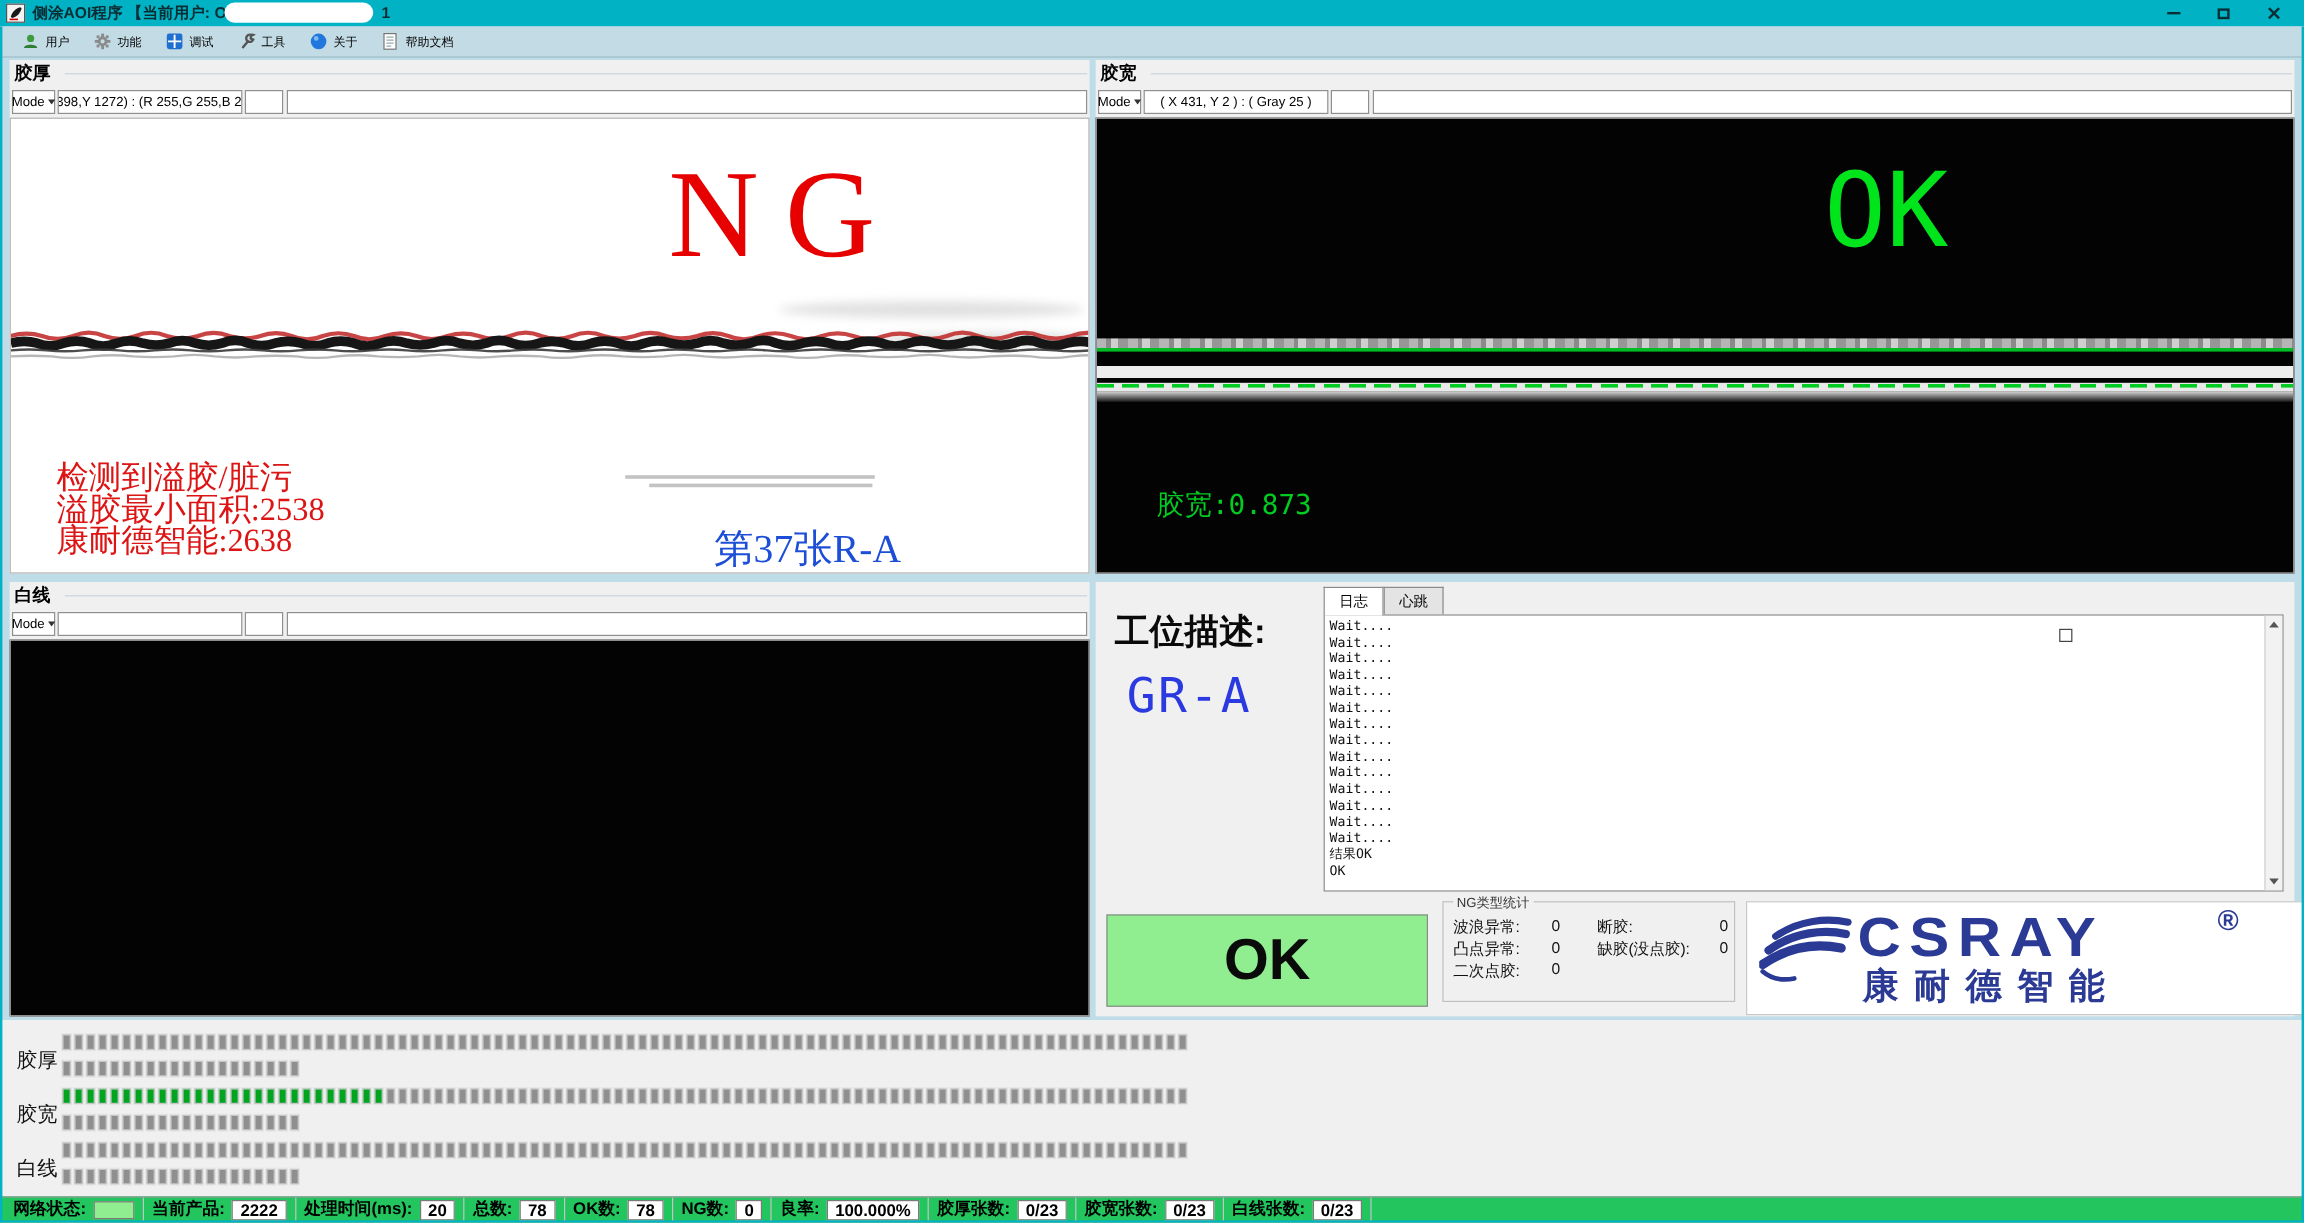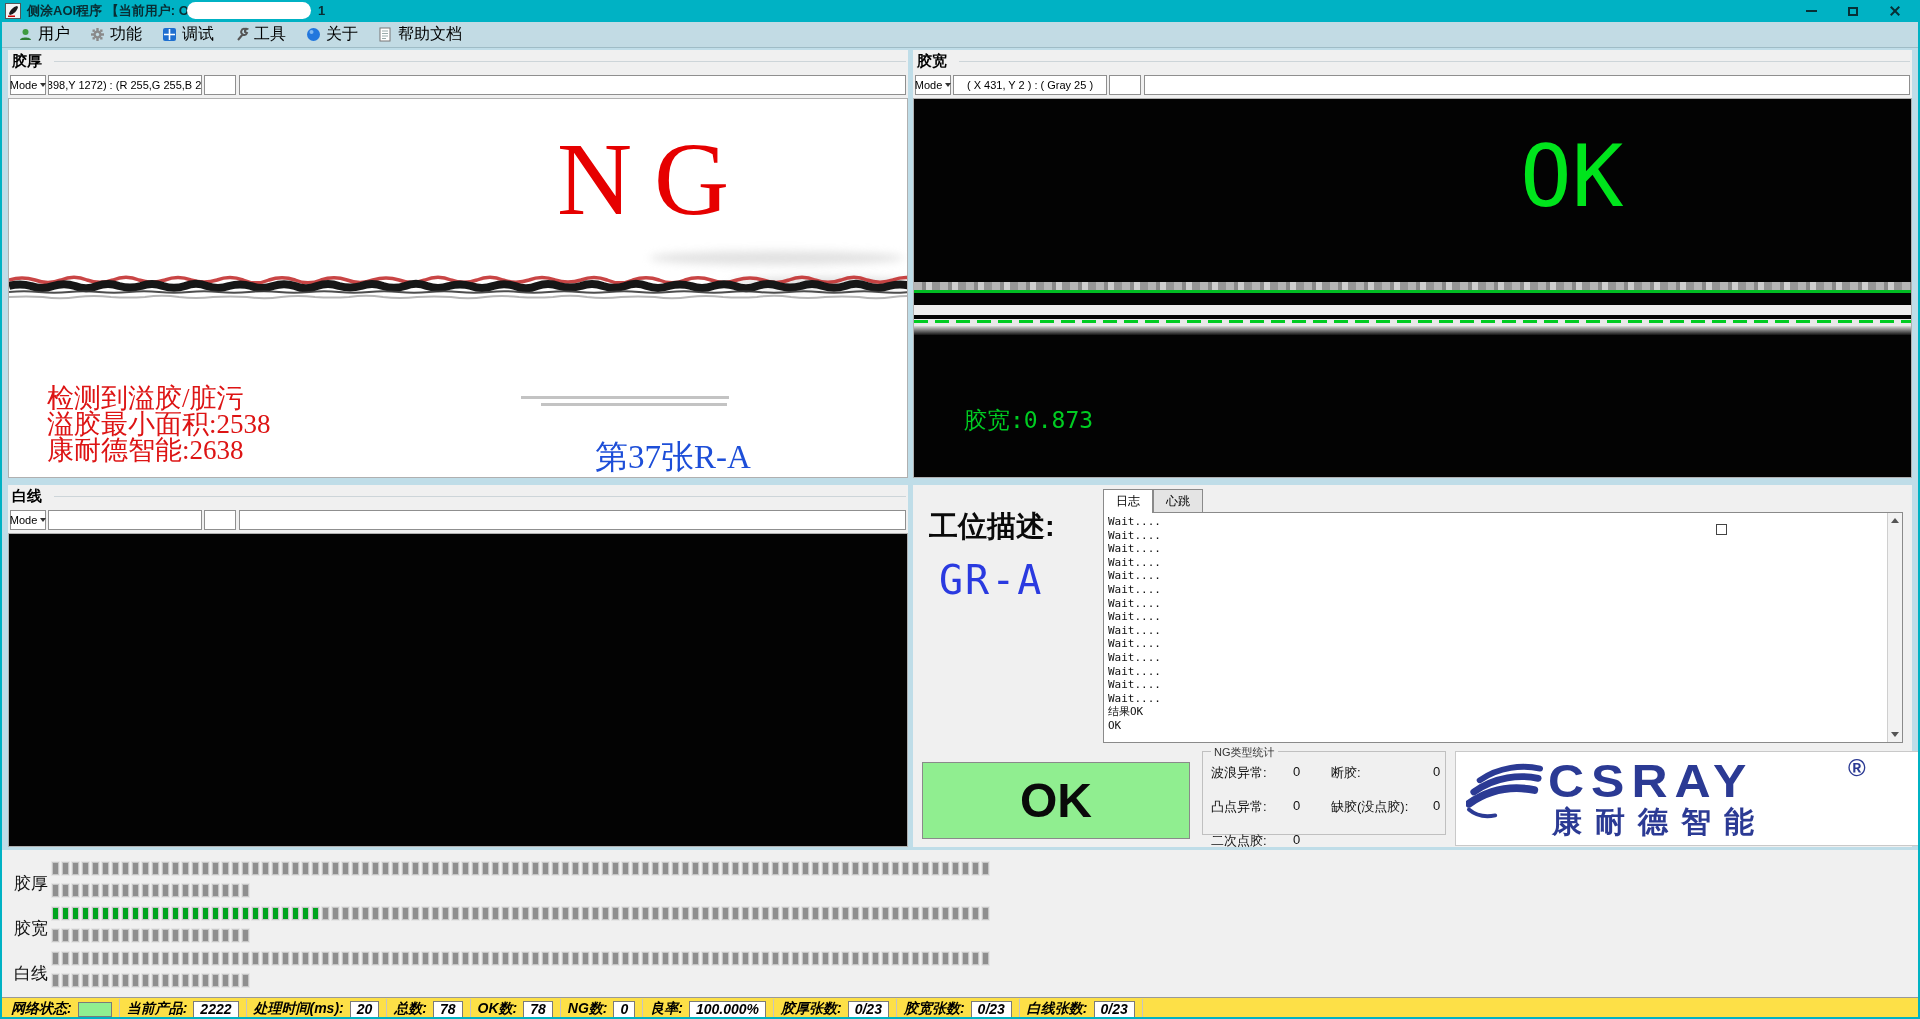--- a/index.html
+++ b/index.html
@@ -23,21 +23,21 @@
   .glyph-min{width:11px;height:2px;background:#073036;}
   .glyph-max{width:10px;height:9px;border:2px solid #073036;}
   .glyph-close{position:relative;width:12px;height:12px;}
   .glyph-close:before,.glyph-close:after{content:"";position:absolute;left:5px;top:0;width:2px;height:12px;background:#073036;}
   .glyph-close:before{transform:rotate(45deg);}
   .glyph-close:after{transform:rotate(-45deg);}
 
   
   .menubar{left:0;top:22px;width:1920px;height:26px;background:#c2dbe4;border-bottom:1px solid #9fbcc6;
     display:flex;align-items:center;padding-left:8px;}
-  .menu-item{display:flex;align-items:center;gap:5px;padding:4px 10px;height:24px;font-size:16px;cursor:pointer;}
+  .menu-item{display:flex;align-items:center;gap:5px;padding:4px 10px;height:24px;font-size:10px;cursor:pointer;}
   .menu-item svg{display:block;}
 
   
   .panel{background:#f0f0f0;}
   .p-title{position:absolute;left:4px;top:2px;font-size:15px;font-weight:bold;color:#000;}
   .p-divider{position:absolute;top:11px;height:1px;background:#cdd5d9;right:2px;}
   .p-toolbar{position:absolute;left:0;top:24px;right:0;height:22px;}
   .mode-btn{position:absolute;left:2px;top:1px;width:36px;height:20px;background:#fff;border:1px solid #8f8f8f;
     display:flex;align-items:center;justify-content:center;gap:3px;font-size:11px;cursor:pointer;}
   .caret{width:0;height:0;border-left:3.5px solid transparent;border-right:3.5px solid transparent;border-top:4px solid #333;}
@@ -100,39 +100,39 @@
   .sb-btn{position:absolute;left:0;width:14px;height:15px;display:flex;align-items:center;justify-content:center;cursor:pointer;}
   .sb-up{top:0;}
   .sb-down{bottom:0;}
   .tri-up{width:0;height:0;border-left:4px solid transparent;border-right:4px solsolid transparent;border-right:4px solid transparent;border-bottom:5px solid #555;}
   .tri-down{width:0;height:0;border-left:4px solid transparent;border-right:4px solid transparent;border-top:5px solid #555;}
   .okpanel{position:absolute;left:9px;top:277px;width:268px;height:77px;background:#90ee90;border:1px solid #8a8a8a;
     display:flex;align-items:center;justify-content:center;font-size:48px;font-weight:bold;color:#0a0a0a;cursor:pointer;}
   .nggroup{position:absolute;left:289px;top:266px;width:244px;height:84px;border:1px solid #c0c0c0;}
   .ng-title{position:absolute;left:8px;top:-7px;background:#f0f0f0;padding:0 3px;font-size:11px;color:#333;}
   .ng-grid{position:absolute;left:8px;top:12px;right:2px;display:grid;
-    grid-template-columns:82px 38px 102px auto;row-gap:16px;font-size:13px;color:#111;}
+    grid-template-columns:82px 38px 102px auto;row-gap:0;font-size:13px;color:#111;}
   .brandbox{position:absolute;left:542px;top:266px;width:528px;height:95px;background:#fff;border:1px solid #c9c9c9;}
   .brand-name{position:absolute;left:92px;top:0px;font-size:50px;font-weight:800;letter-spacing:7px;color:#2b3a94;
     font-family:"Liberation Sans",sans-serif;transform:scaleY(.92);}
   .brand-reg{position:absolute;left:392px;top:2px;font-size:24px;font-weight:bold;color:#2b3a94;}
   .brand-cn{position:absolute;left:96px;top:50px;font-size:30px;font-weight:bold;letter-spacing:13px;color:#2b3a94;}
   .brand-swoosh{position:absolute;left:10px;top:8px;}
 
   
   #indicators{left:0;top:850px;width:1920px;height:147px;background:#f0f0f0;}
   .ind-label{position:absolute;left:14px;font-size:17px;color:#111;}
   .ind-row{position:absolute;left:52px;white-space:nowrap;font-size:0;}
   .cell{display:inline-block;width:7px;height:13px;background:#8f8f8f;border:1px solid #c6c6c6;
     outline:1px solid #e5e5e5;margin-right:3px;}
   .cell.on{background:#00a41e;}
 
   
-  .statusbar{left:0;top:997px;width:1920px;height:22px;background:#fde047;border-top:1px solid #999;
-    display:flex;align-items:flex-end;padding-left:4px;font-style:italic;}
+  .statusbar{left:0;top:997px;width:1920px;height:22px;background:#22c55e;border-top:1px solid #999;
+    display:flex;align-items:flex-start;padding-left:4px;}
   .st-item{display:flex;align-items:center;height:20px;padding:0 7px;border-right:1px solid #c4c4c4;}
   .st-label{font-size:14px;font-weight:bold;white-space:nowrap;}
   .st-value{margin-left:6px;padding:0 6px;height:17px;line-height:15px;background:#fff;border:1px solid #7a7a7a;
     font-size:14px;font-weight:bold;white-space:nowrap;}
   .st-colorbox{margin-left:6px;width:34px;height:15px;background:#90ee90;border:1px solid #7a7a7a;}
 
   
   .edge{background:#00b2c4;pointer-events:none;}
 </style>
 </head>

